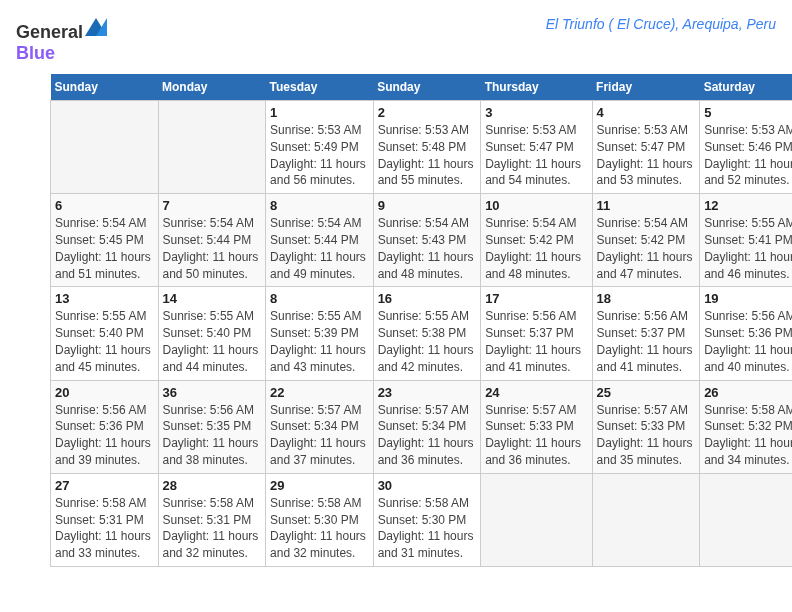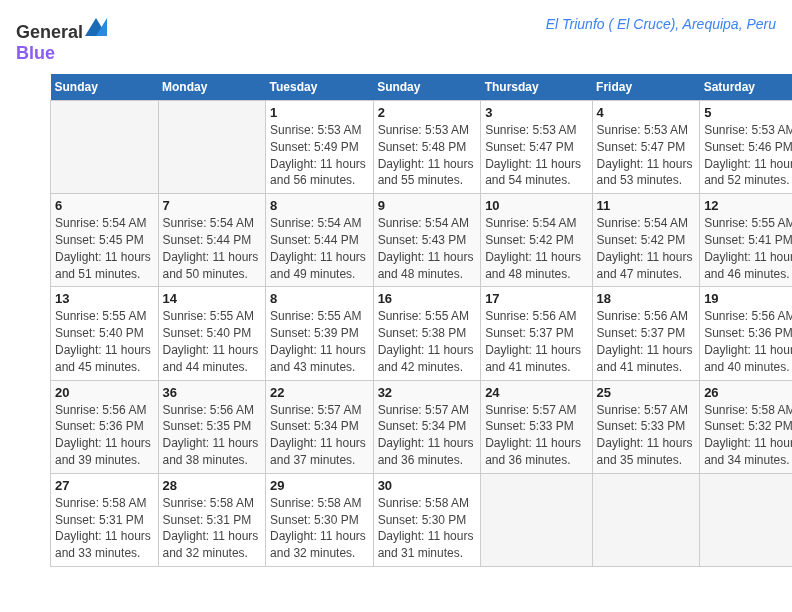--- a/index.html
+++ b/index.html
@@ -211,21 +211,21 @@
         </td>
         <td>
           <div class="day-number">36</div>
           <div class="day-info">Sunrise: 5:56 AM<br>Sunset: 5:35 PM<br>Daylight: 11 hours and 38 minutes.</div>
         </td>
         <td>
           <div class="day-number">22</div>
           <div class="day-info">Sunrise: 5:57 AM<br>Sunset: 5:34 PM<br>Daylight: 11 hours and 37 minutes.</div>
         </td>
         <td>
-          <div class="day-number">32</div>
+          <div class="day-number">23</div>
           <div class="day-info">Sunrise: 5:57 AM<br>Sunset: 5:34 PM<br>Daylight: 11 hours and 36 minutes.</div>
         </td>
         <td>
           <div class="day-number">24</div>
           <div class="day-info">Sunrise: 5:57 AM<br>Sunset: 5:33 PM<br>Daylight: 11 hours and 36 minutes.</div>
         </td>
         <td>
           <div class="day-number">25</div>
           <div class="day-info">Sunrise: 5:57 AM<br>Sunset: 5:33 PM<br>Daylight: 11 hours and 35 minutes.</div>
         </td>

